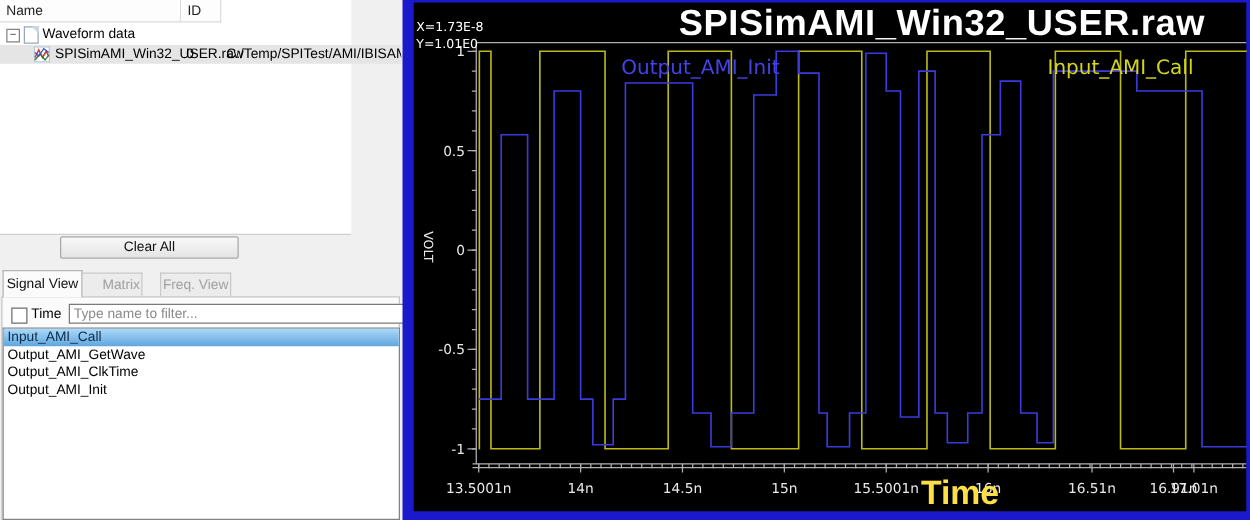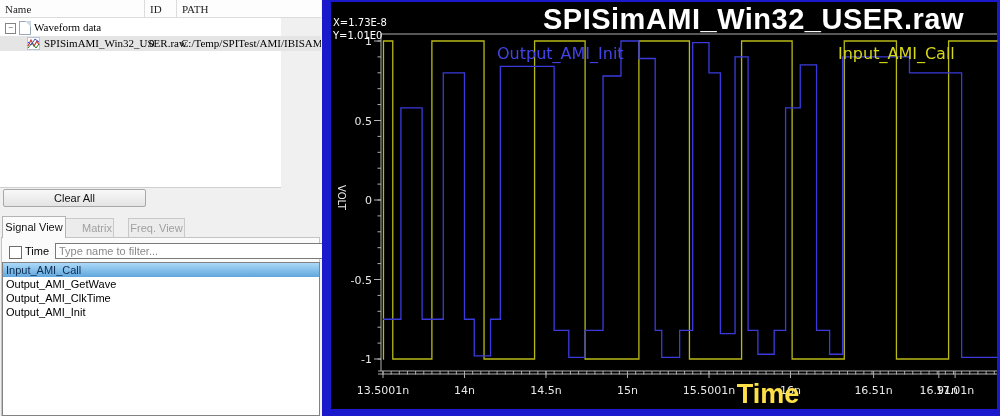--- a/index.html
+++ b/index.html
@@ -1,31 +1,31 @@
 <!DOCTYPE html>
 <html><head>
 <meta charset="utf-8">
 <style>
   html,body{margin:0;padding:0;background:#777;}
   #screen{position:relative;width:1000px;height:416px;overflow:hidden;
           font-family:"Liberation Sans",sans-serif;font-size:11px;color:#000;
           background:#f0f0f0;}
   
   #left-panel{position:absolute;left:0;top:0;width:322px;height:416px;background:#f0f0f0;}
-  #tree{position:absolute;left:0;top:0;width:281px;height:187px;background:#fff;border-bottom:1px solid #cfcfcf;font-family:Liberation Serif, serif;}
+  #tree{position:absolute;left:0;top:0;width:281px;height:187px;background:#fff;border-bottom:1px solid #cfcfcf;}
   .tree-header{position:absolute;top:0;height:18px;line-height:18px;border-bottom:1px solid #dcdcdc;border-right:1px solid #dcdcdc;background:#fdfdfd;padding-left:5px;box-sizing:border-box;color:#222;}
   .tree-row{position:absolute;left:0;width:321px;height:15px;line-height:15px;white-space:nowrap;}
   .expander{position:absolute;left:5px;top:3px;width:9px;height:9px;border:1px solid #848484;background:#fff;font-size:9px;line-height:7px;text-align:center;color:#333;}
   .doc-icon{position:absolute;left:19px;top:1px;width:10px;height:12px;background:#fff;border:1px solid #9aa7b8;}
   .doc-icon:before{content:"";position:absolute;right:-1px;top:-1px;border:3px solid transparent;border-top-color:#cdd8e4;border-right-color:#cdd8e4;}
   .wave-icon{position:absolute;left:27px;top:1px;width:13px;height:13px;}
   #row-file{background:#e5e5e5;}
   .cell-id{position:absolute;left:149px;}
   .cell-path{position:absolute;left:181px;right:0;overflow:hidden;white-space:nowrap;}
-  .btn{position:absolute;top:189px;height:18px;background:linear-gradient(#f8f8f8,#e4e4e4);border:1px solid #a8a8a8;border-radius:2px;text-align:center;line-height:16px;box-sizing:border-box;color:#111;}
+  .btn{position:absolute;top:189px;height:18px;background:linear-gradient(#f8f8f8,#e4e4e4);border:1px solid #a8a8a8;border-radius:2px;text-align:center;line-height:16px;box-sizing:border-box;color:#111;margin-left:45px;}
   
   .tab{position:absolute;box-sizing:border-box;text-align:center;}
   #tab-signal{left:2px;top:216px;width:64px;height:22px;background:#fbfbfb;border:1px solid #b4b4b4;border-bottom:none;line-height:21px;z-index:3;color:#111;}
   .tab-dis{top:218px;height:20px;background:#ececec;border:1px solid #c9c9c9;border-bottom:none;line-height:19px;color:#a0a0a0;}
   #tab-matrix{left:52px;width:62px;padding-left:28px;}
   #tab-freq{left:128px;width:57px;}
   #lower-panel{position:absolute;left:1px;top:237px;width:319px;height:179px;background:#fbfbfb;border:1px solid #c4c4c4;box-sizing:border-box;}
   #sort-checkbox{position:absolute;left:9px;top:246px;width:11px;height:11px;border:1px solid #6e6e6e;background:#fff;}
   #sort-label{position:absolute;left:25px;top:245px;}
   #filter-input{position:absolute;left:55px;top:243px;width:318px;height:16px;border:1px solid #7a7a7a;font-family:"Liberation Sans",sans-serif;font-size:11px;padding:0 3px;box-sizing:border-box;background:#fff;}
@@ -50,21 +50,20 @@
 </head>
 <body>
 
 <div id="screen">
 
   <div id="left-panel">
 
     <div id="tree">
       <div class="tree-header" style="left:0;width:145px;">Name</div>
       <div class="tree-header" style="left:145px;width:32px;">ID</div>
-      <div class="tree-header" style="left:177px;width:144px;border-right:none;">PATH</div>
 
       <div class="tree-row" style="top:20px;">
         <div class="expander">−</div>
         <div class="doc-icon"></div>
         <span style="position:absolute;left:34px;">Waveform data</span>
       </div>
 
       <div class="tree-row" id="row-file" style="top:36px;">
         <svg class="wave-icon" viewBox="0 0 13 13">
           <rect x="0.5" y="0.5" width="12" height="12" fill="#fdfdfd" stroke="#b8c4d4"></rect>

